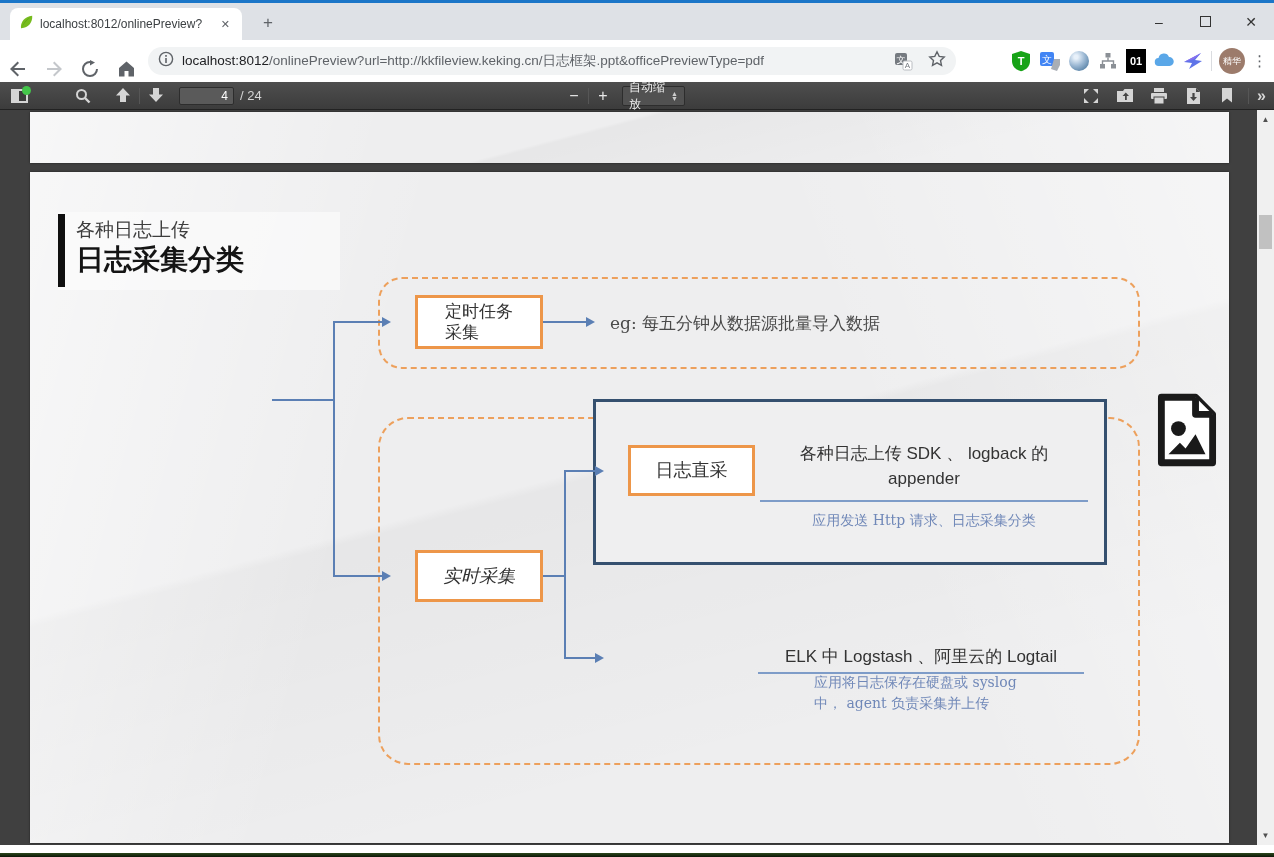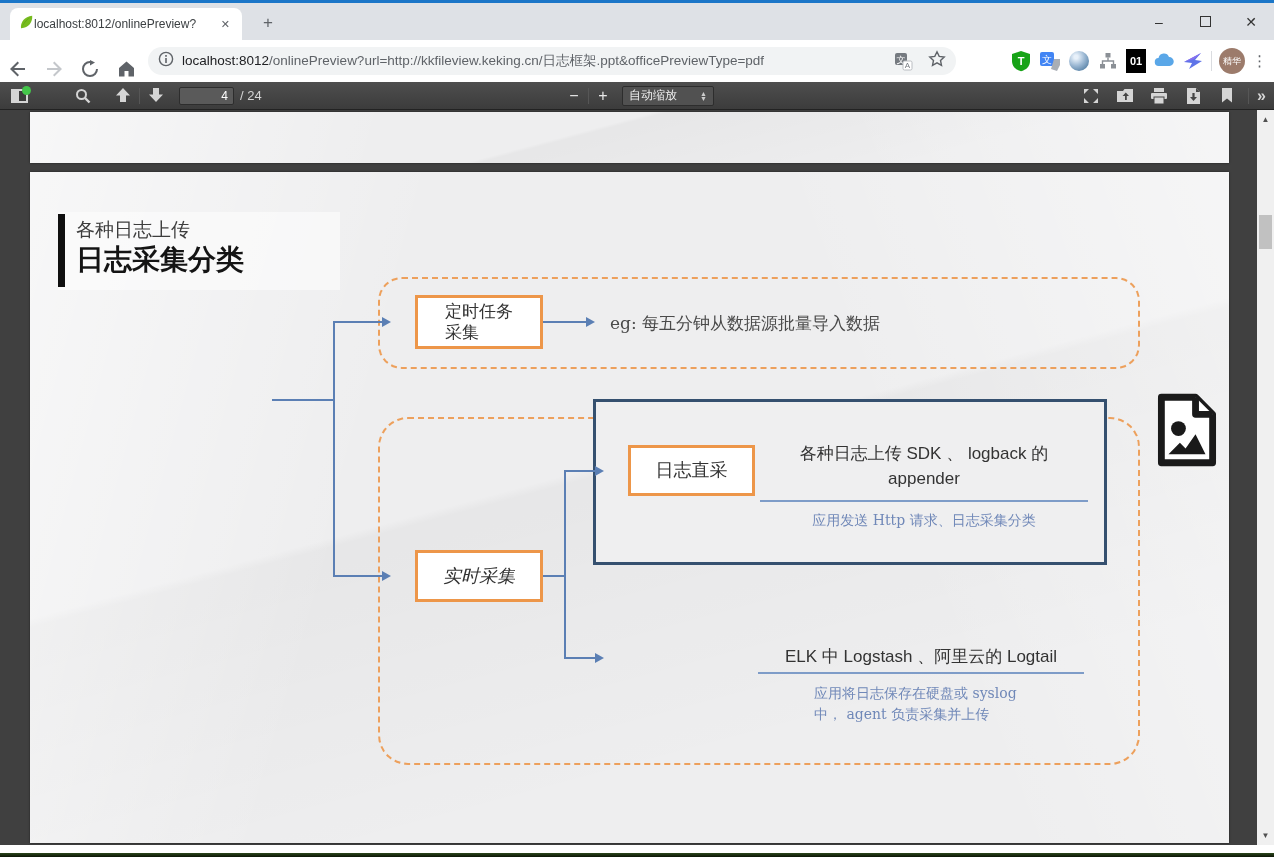--- a/index.html
+++ b/index.html
@@ -7,21 +7,21 @@
   body { font-family:"Liberation Sans", sans-serif; }
   .window { position:relative; width:1274px; height:857px; background:#dee1e6; }
 
   
   .accent-strip { position:absolute; left:0; top:0; width:100%; height:3px; background:#1b76c8; }
 
   
   .tabbar { position:absolute; left:0; top:3px; width:100%; height:37px; background:#dee1e6; }
   .tab { position:absolute; left:10px; top:5px; width:232px; height:32px; background:#fff;
          border-radius:8px 8px 0 0; display:flex; align-items:center; padding:0 8px; }
-  .tab-title { font-size:12px; color:#3c4043; white-space:nowrap; overflow:hidden; flex:1; margin:0 0; }
+  .tab-title { font-size:12px; color:#3c4043; white-space:nowrap; overflow:hidden; flex:1; margin:0 6px; }
   .tab-close { font-size:11px; color:#5f6368; padding:2px 4px; }
   .newtab-btn { position:absolute; left:256px; top:10px; font-size:17px; color:#5f6368; width:24px; text-align:center; }
   .win-controls { position:absolute; right:0; top:0; height:37px; display:flex; align-items:center; }
   .win-btn { width:46px; text-align:center; color:#333; font-size:14px; }
   .win-max { display:inline-block; width:11px; height:11px; border:1.5px solid #333; }
 
   
   .navbar { position:absolute; left:0; top:40px; width:100%; height:42px; background:#fff; display:flex; align-items:flex-end; }
   .nav-icon { width:26px; height:26px; display:flex; align-items:center; justify-content:center; margin:0 5px; }
   .omnibox { position:absolute; left:148px; top:7px; width:808px; height:28px; background:#f1f3f4;
@@ -47,21 +47,21 @@
   .pdf-right { position:absolute; right:8px; display:flex; align-items:center; }
   .tb-btn { width:26px; height:24px; display:flex; align-items:center; justify-content:center; }
   .tb-div { width:1px; height:16px; background:#2a2a2a; border-right:1px solid #565656; margin:0 3px; }
   .sidebar-glyph { position:relative; width:17px; height:14px; border:2px solid #d5d5d5; background:#3c3c3c; }
   .sidebar-glyph .fillL { position:absolute; left:0; top:0; width:6px; height:10px; background:#d5d5d5; }
   .green-dot { position:absolute; right:-5px; top:-5px; width:9px; height:9px; border-radius:50%; background:#44c54a; }
   .page-input { width:55px; height:18px; background:#5a5a5a; border:1px solid #2d2d2d; border-radius:2px;
                 color:#fff; font-size:12px; text-align:right; padding-right:5px; margin:0 6px 0 10px; }
   .page-count { font-size:13px; color:#d5d5d5; }
   .zoom-btn { font-size:16px; width:22px; text-align:center; color:#e8e8e8; }
-  .zoom-select { margin-left:8px; width:92px; height:20px; background:#515151; border:1px solid #2d2d2d;
+  .zoom-select { margin-left:8px; width:63px; height:20px; background:#515151; border:1px solid #2d2d2d;
                  border-radius:2px; font-size:12px; color:#eee; display:flex; align-items:center;
                  justify-content:space-between; padding:0 6px; }
   .sel-arrows { font-size:7px; line-height:5px; color:#ccc; text-align:center; }
   .chev { font-size:16px; font-weight:bold; color:#d5d5d5; }
 
   
   .viewer { position:absolute; left:0; top:110px; width:1257px; height:735px; background:#404040; overflow:hidden; }
   .page { position:absolute; left:30px; width:1199px; background:#eeeeef;
           background-image:linear-gradient(105deg, rgba(255,255,255,.55) 0%, rgba(255,255,255,0) 30%),
                            linear-gradient(250deg, rgba(255,255,255,.45) 0%, rgba(255,255,255,0) 32%),
@@ -98,21 +98,21 @@
 
   .eg-text { position:absolute; left:580px; top:140px; font-family:"DejaVu Serif",serif; font-size:17px; color:#4a4a4a; }
   .desc { position:absolute; font-size:17px; color:#333; text-align:center; white-space:pre-line; line-height:1.45; }
   .d-direct { left:730px; top:270px; width:328px; }
   .d-agent { left:728px; top:473px; width:326px; }
   .underline { position:absolute; height:2px; background:#7E9CC8; }
   .u1 { left:730px; top:328px; width:328px; }
   .u2 { left:728px; top:500px; width:326px; }
   .subnote { position:absolute; font-family:"DejaVu Serif",serif; font-size:14px; color:#7088B8; white-space:pre-line; line-height:1.5; }
   .s-direct { left:730px; top:338px; width:328px; text-align:center; }
-  .s-agent { left:784px; top:511px; width:270px; text-align:left; }
+  .s-agent { left:784px; top:500px; width:270px; text-align:left; }
 
   .img-placeholder { position:absolute; left:1122px; top:221px; width:70px; height:74px; }
 
   
   .scrollbar { position:absolute; right:0; top:110px; width:17px; height:735px; background:#f0f0f0; }
   .sb-arrow { position:absolute; left:0; width:17px; text-align:center; font-size:8px; color:#505050; }
   .sb-thumb { position:absolute; left:2px; top:105px; width:13px; height:34px; background:#c1c1c1; }
 
   
   .white-strip { position:absolute; left:0; top:845px; width:100%; height:8px; background:#fff; }

